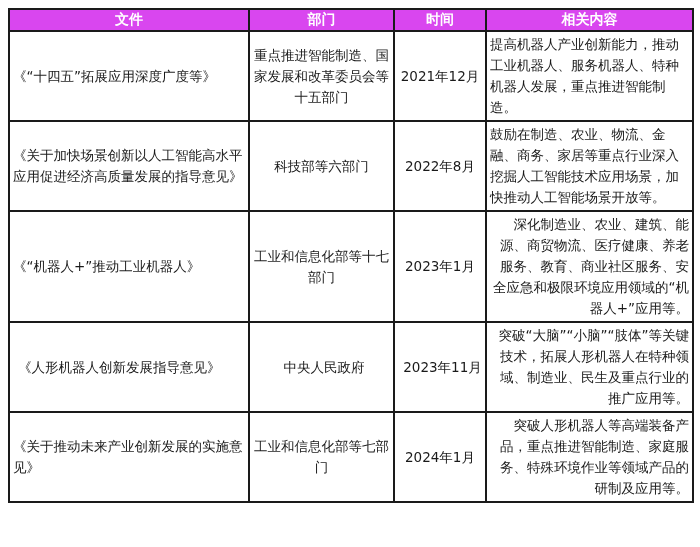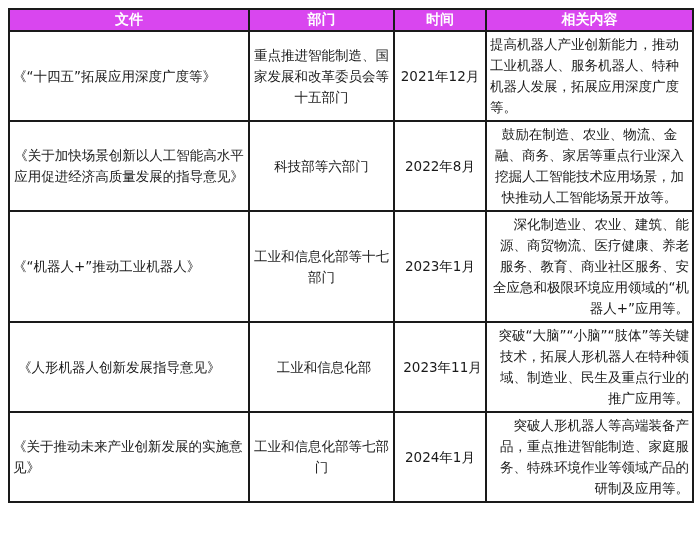--- a/index.html
+++ b/index.html
@@ -21,21 +21,21 @@
   table.policy td {
     font-size: 13.5px; line-height: 21px; padding: 2px 3px; vertical-align: middle;
   }
   td.c-doc { text-align: left; }
   td.c-dept { text-align: center; }
   td.c-time { text-align: center; }
   td.c-content { text-align: left; }
   td.c-content.centered { text-align: right; }
   tr.r0 td { height: 68px; }
   tr.r1 td { height: 82px; }
-  tr.r2 td { height: 90px; text-align: center; }
+  tr.r2 td { height: 90px; }
   tr.r3 td { height: 108px; }
   tr.r4 td { height: 86px; padding-left: 8px; }
   tr.r5 td { height: 86px; }
 </style>
 </head>
 <body>
 
 <table class="policy">
   <colgroup>
     <col style="width:240px">
@@ -49,37 +49,37 @@
       <th>部门</th>
       <th>时间</th>
       <th>相关内容</th>
     </tr>
   </thead>
   <tbody>
     <tr class="r1">
       <td class="c-doc">《“十四五”拓展应用深度广度等》</td>
       <td class="c-dept">重点推进智能制造、国家发展和改革委员会等十五部门</td>
       <td class="c-time">2021年12月</td>
-      <td class="c-content">提高机器人产业创新能力，推动工业机器人、服务机器人、特种机器人发展，拓展应用深度广度等。</td>
+      <td class="c-content">提高机器人产业创新能力，推动工业机器人、服务机器人、特种机器人发展，重点推进智能制造。</td>
     </tr>
     <tr class="r2">
       <td class="c-doc">《关于加快场景创新以人工智能高水平应用促进经济高质量发展的指导意见》</td>
       <td class="c-dept">科技部等六部门</td>
       <td class="c-time">2022年8月</td>
       <td class="c-content">鼓励在制造、农业、物流、金融、商务、家居等重点行业深入挖掘人工智能技术应用场景，加快推动人工智能场景开放等。</td>
     </tr>
     <tr class="r3">
       <td class="c-doc">《“机器人+”推动工业机器人》</td>
       <td class="c-dept">工业和信息化部等十七部门</td>
       <td class="c-time">2023年1月</td>
       <td class="c-content centered">深化制造业、农业、建筑、能源、商贸物流、医疗健康、养老服务、教育、商业社区服务、安全应急和极限环境应用领域的“机器人+”应用等。</td>
     </tr>
     <tr class="r4">
       <td class="c-doc">《人形机器人创新发展指导意见》</td>
-      <td class="c-dept">工业和信息化部</td>
+      <td class="c-dept">中央人民政府</td>
       <td class="c-time">2023年11月</td>
       <td class="c-content centered">突破“大脑”“小脑”“肢体”等关键技术，拓展人形机器人在特种领域、制造业、民生及重点行业的推广应用等。</td>
     </tr>
     <tr class="r5">
       <td class="c-doc">《关于推动未来产业创新发展的实施意见》</td>
       <td class="c-dept">工业和信息化部等七部门</td>
       <td class="c-time">2024年1月</td>
       <td class="c-content centered">突破人形机器人等高端装备产品，重点推进智能制造、家庭服务、特殊环境作业等领域产品的研制及应用等。</td>
     </tr>
   </tbody>

